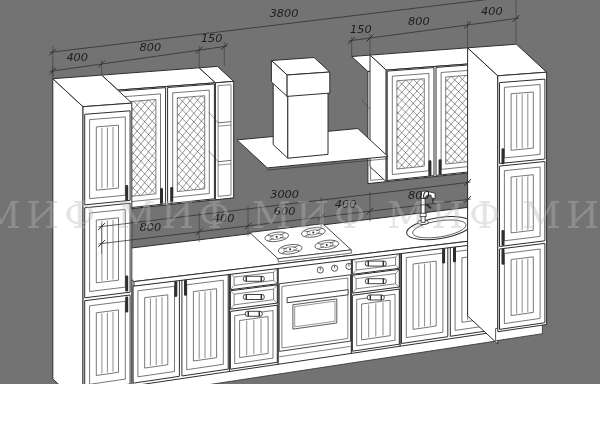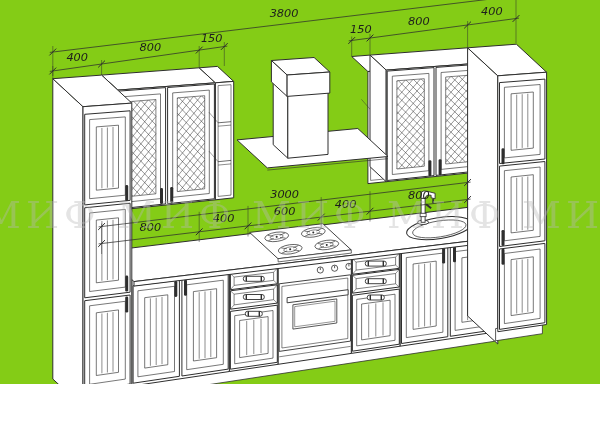--- a/index.html
+++ b/index.html
@@ -1,16 +1,16 @@
 <!DOCTYPE html>
 <html><head>
 <meta charset="utf-8">
 <style>
   html,body{margin:0;padding:0;background:#ffffff;}
-  .stage{position:relative;width:600px;height:384px;background:#84cc16;overflow:hidden;}
+  .stage{position:relative;width:600px;height:384px;background:#737373;overflow:hidden;}
   svg{display:block;}
   text.dim{font:italic 11.3px "DejaVu Sans",sans-serif;fill:#1d1d1d;}
   text.wm{font:400 38px "DejaVu Serif",serif;fill:#b9b9b9;letter-spacing:5px;opacity:.38;}
 </style>
 </head>
 <body>
 
 <div class="stage">
   <svg id="scene" width="600" height="424" viewBox="0 0 600 424">
       <g>

